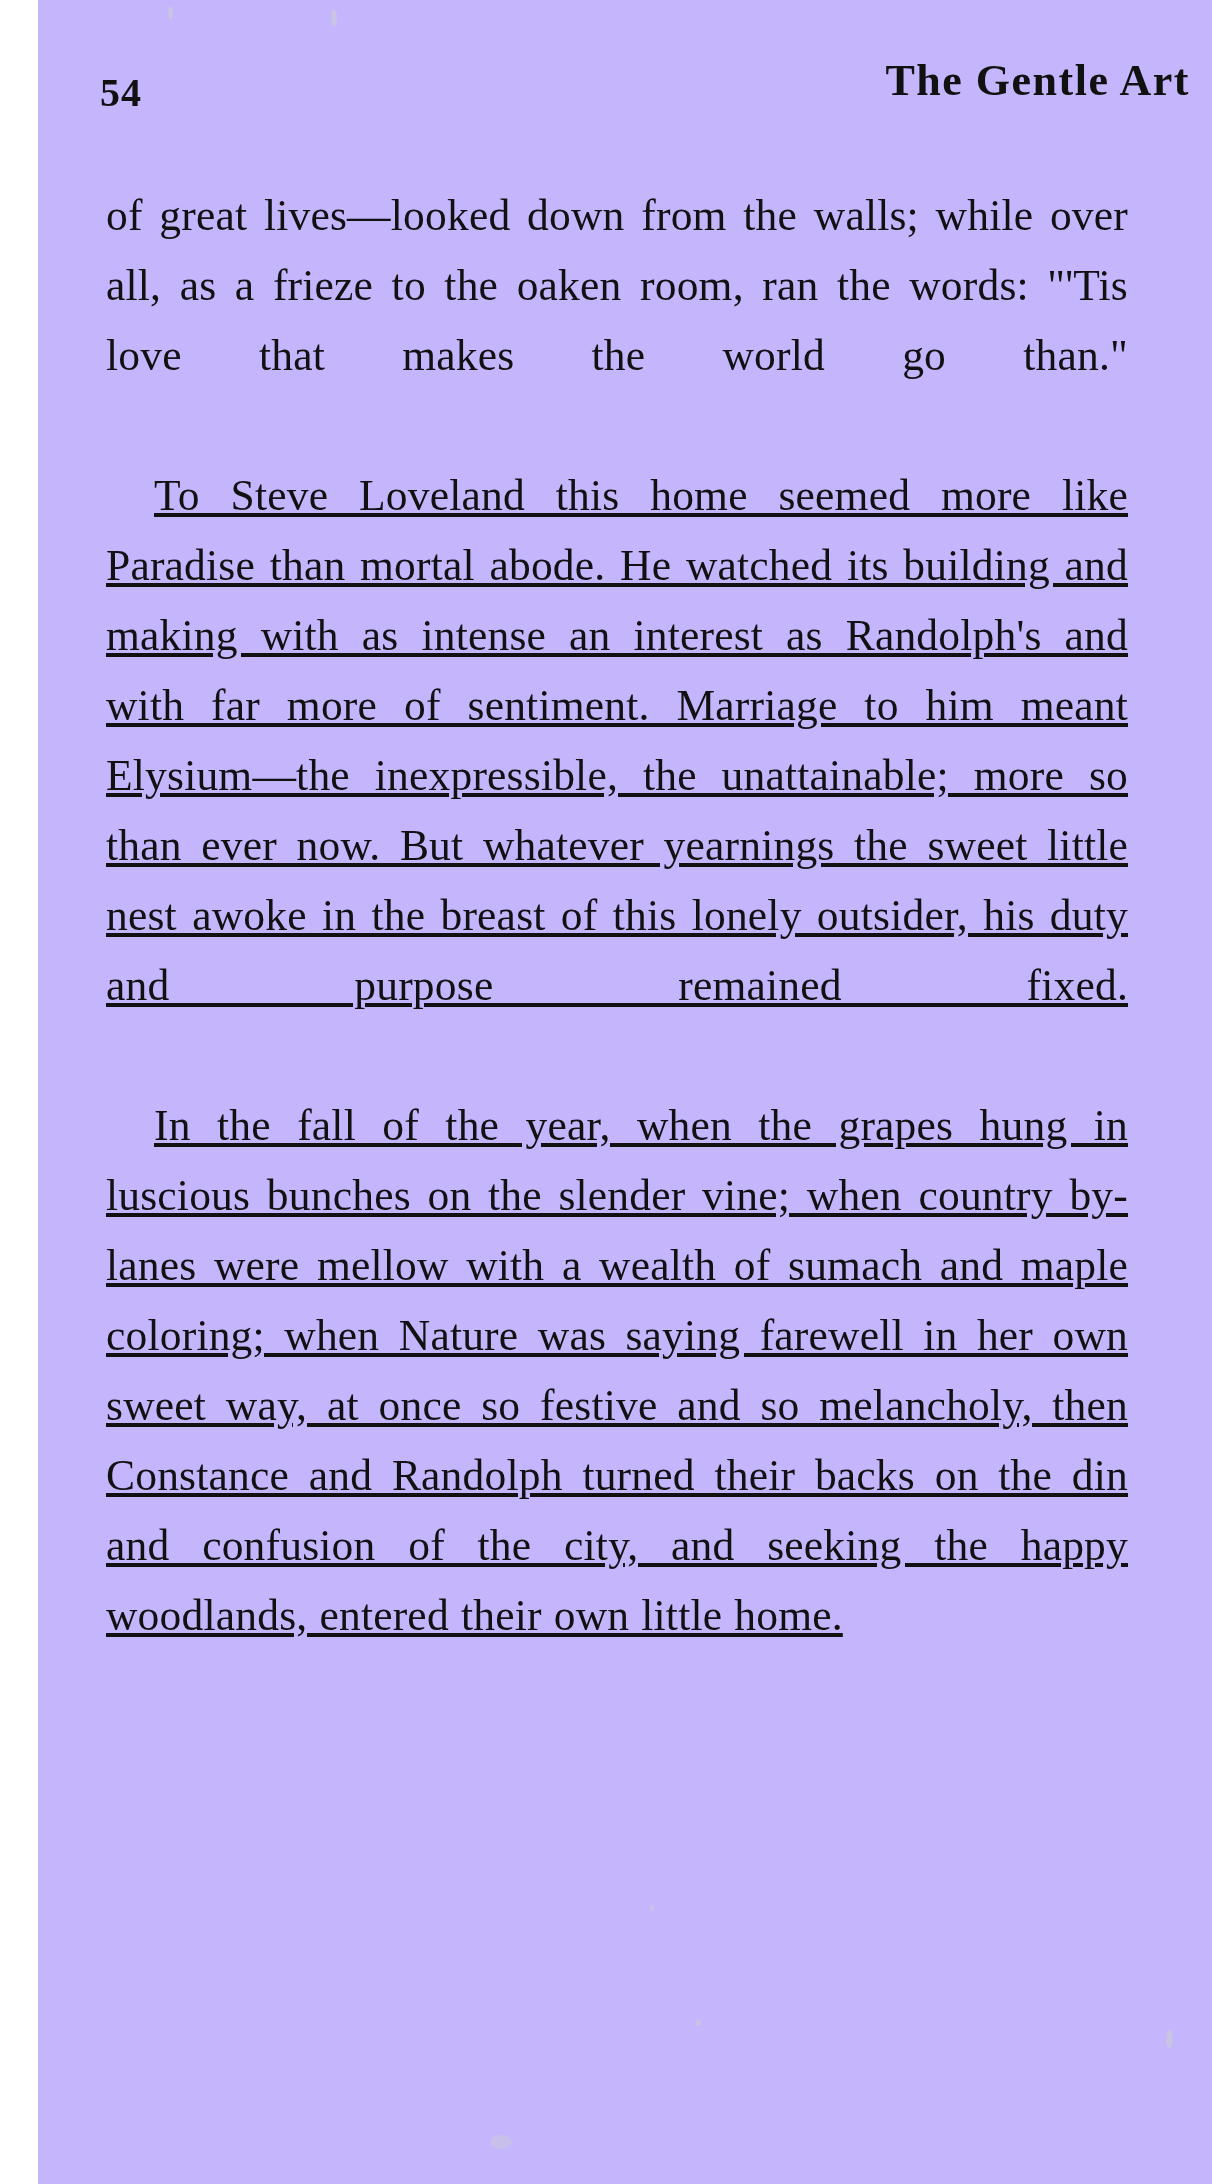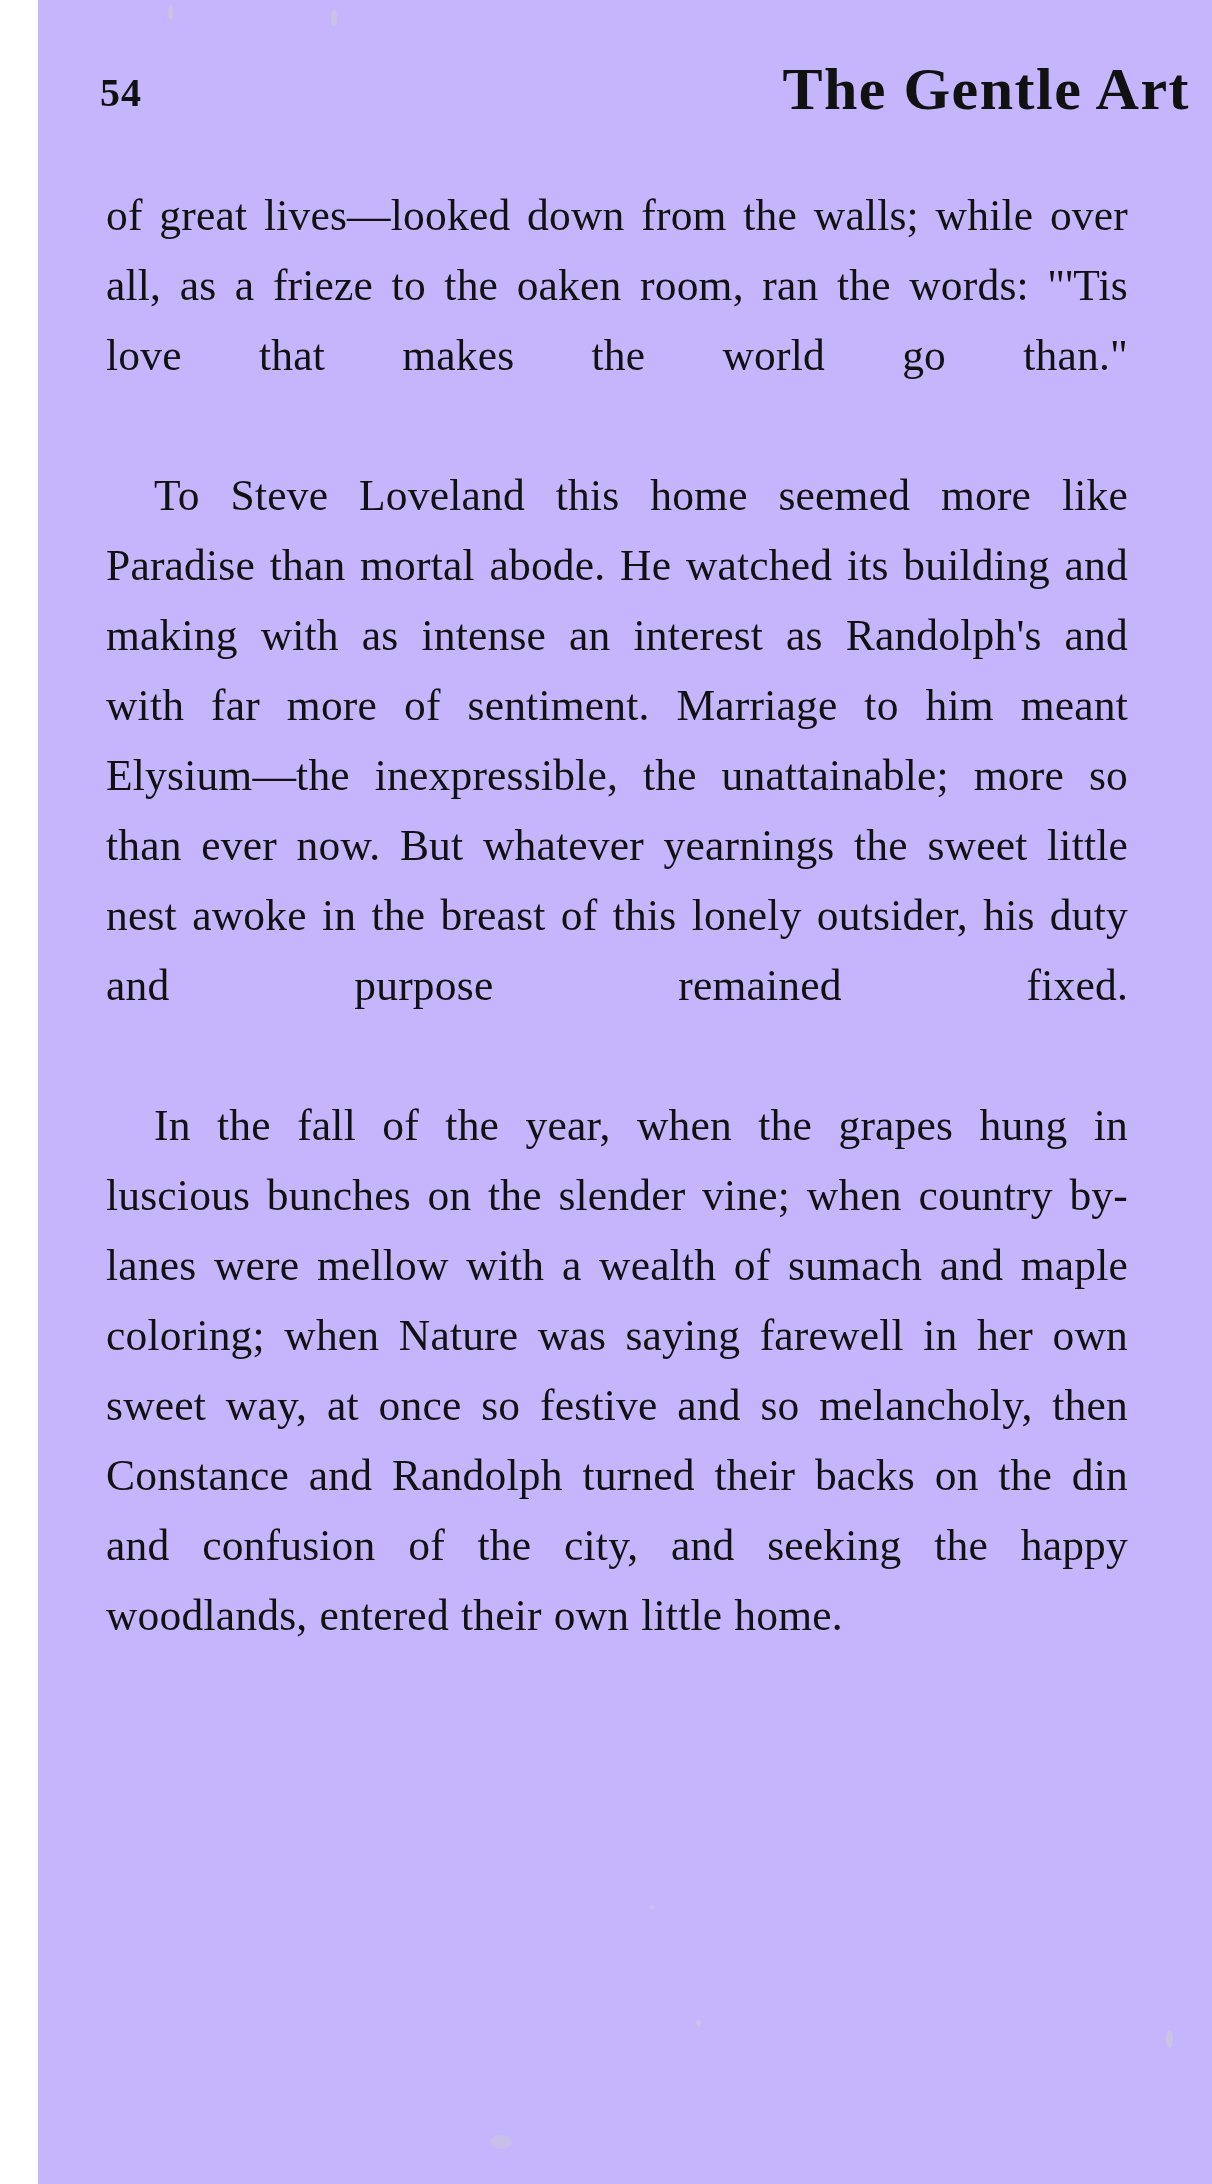--- a/index.html
+++ b/index.html
@@ -47,21 +47,21 @@
     top: 14px;
     font-size: 40px;
     font-weight: 700;
     letter-spacing: 1px;
     font-family: "Liberation Serif", serif;
   }
   .running-head {
     position: absolute;
     right: 0;
     top: 0;
-    font-size: 60px;
+    font-size: 44px;
     font-weight: 700;
     letter-spacing: 1.5px;
     white-space: nowrap;
     font-family: "Liberation Serif", serif;
   }
 
   .body-text {
     position: absolute;
     left: 68px;
     top: 180px;
@@ -72,20 +72,21 @@
     margin: 0 0 0 0;
     font-size: 43.5px;
     line-height: 70px;
     text-align: justify;
     text-justify: inter-word;
     letter-spacing: 0.2px;
     word-spacing: 1px;
   }
   .para.indent {
     text-indent: 48px;
+    text-decoration: underline;
   }
   
   .para:after {
     content: "";
     display: inline-block;
     width: 100%;
   }
   .para.no-stretch:after { content: none; display: none; }
 </style>
 </head>

